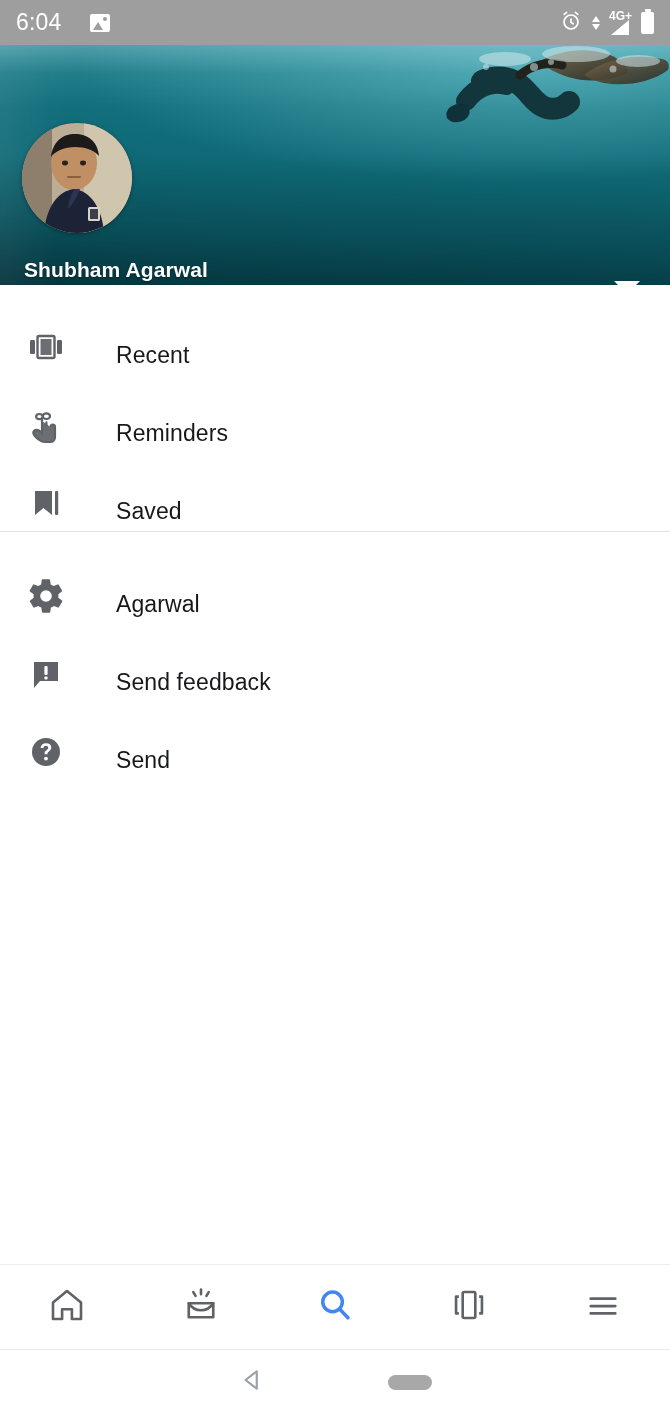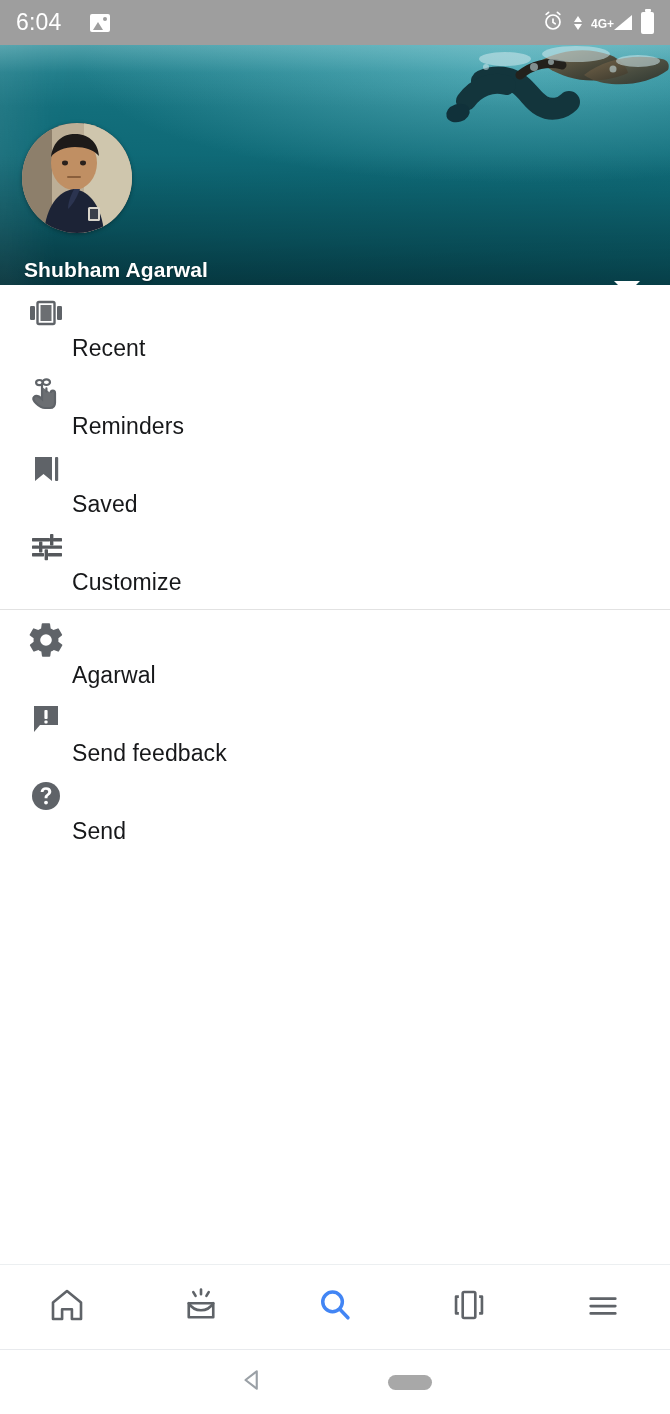--- a/index.html
+++ b/index.html
@@ -31,21 +31,21 @@
     border-bottom:8px solid #9e9e9e;
   }
   .ico-photo:after{
     content:""; position:absolute; right:3px; top:3px;
     width:4px; height:4px; border-radius:50%; background:#9e9e9e;
   }
   .dataarrows{ display:flex; flex-direction:column; gap:2px; align-items:center; }
   .dataarrows span{ display:block; width:0;height:0; }
   .dataarrows .up{ border-left:4px solid transparent;border-right:4px solid transparent;border-bottom:6px solid #fff; }
   .dataarrows .dn{ border-left:4px solid transparent;border-right:4px solid transparent;border-top:6px solid #fff; }
-  .sig-wrap{ display:flex; align-items:center; position:relative; }
+  .sig-wrap{ display:flex; flex-direction:column; align-items:center; position:relative; }
   .sig-label{ font-size:12px; font-weight:bold; line-height:1; margin-bottom:-2px; color:#fff; }
   .sig-tri{ width:0;height:0; border-left:18px solid transparent; border-bottom:15px solid #fff; }
   .battery{
     width:13px; height:22px; background:#fff; border-radius:2px; position:relative;
   }
   .battery:before{
     content:""; position:absolute; top:-3px; left:3.5px;
     width:6px; height:3px; background:#fff; border-radius:1px;
   }
 
@@ -94,22 +94,22 @@
     position:absolute; right:30px; top:236px;
     width:0; height:0;
     border-left:13px solid transparent;
     border-right:13px solid transparent;
     border-top:13px solid #ffffff;
   }
 
   
   .menu{ width:100%; background:#fff; padding-top:6px; }
   .menu-item{
-    display:flex; align-items:flex-start;
-    height:78px; padding-left:24px; cursor:pointer;flex-direction:column;
+    display:flex; align-items:flex-end;
+    height:78px; padding-left:24px; cursor:pointer;
   }
   .menu-icon{
     width:44px; min-width:44px; height:44px;
     display:flex; align-items:center; justify-content:center;
   }
   .menu-label{
     margin-left:48px;
     font-size:23px; color:#17181a; letter-spacing:.1px;
   }
   .divider{ height:1px; background:#e2e2e2; width:100%; margin:6px 0 8px; }
@@ -248,36 +248,20 @@
   <div class="menu-item">
     <span class="menu-icon">
       <svg width="40" height="40" viewBox="0 0 40 40" fill="#5f6368">
         <path d="M9 8h17v24l-8.5-7L9 32z"></path>
         <rect x="29" y="8" width="3.2" height="24" rx="1"></rect>
       </svg>
     </span>
     <span class="menu-label">Saved</span>
   </div>
 
-  <div class="menu-item">
-    <span class="menu-icon">
-      <svg width="40" height="40" viewBox="0 0 40 40" fill="#55585c">
-        <rect x="6" y="11" width="18" height="3.4" rx=".6"></rect>
-        <rect x="27" y="11" width="9" height="3.4" rx=".6"></rect>
-        <rect x="24" y="7" width="3.4" height="11.5" rx=".8"></rect>
-        <rect x="16" y="18.4" width="20" height="3.4" rx=".6"></rect>
-        <rect x="6" y="18.4" width="7" height="3.4" rx=".6"></rect>
-        <rect x="13" y="14.6" width="3.4" height="11" rx=".8"></rect>
-        <rect x="6" y="26" width="12" height="3.4" rx=".6"></rect>
-        <rect x="22" y="26" width="14" height="3.4" rx=".6"></rect>
-        <rect x="18.6" y="22.2" width="3.4" height="11" rx=".8"></rect>
-      </svg>
-    </span>
-    <span class="menu-label">Customize</span>
-  </div>
 
   <div class="divider"></div>
 
   <div class="menu-item">
     <span class="menu-icon">
       <svg width="40" height="40" viewBox="0 0 24 24" fill="#5f6368">
         <path d="M19.4 13c.04-.33.06-.66.06-1s-.02-.67-.06-1l2.1-1.65a.5.5 0 0 0 .12-.64l-2-3.46a.5.5 0 0 0-.6-.22l-2.49 1a7.3 7.3 0 0 0-1.72-1l-.38-2.65a.49.49 0 0 0-.5-.42h-4a.49.49 0 0 0-.49.42l-.38 2.65c-.63.26-1.2.6-1.73 1l-2.49-1a.5.5 0 0 0-.6.22l-2 3.46a.5.5 0 0 0 .12.64L4.6 11c-.04.33-.06.66-.06 1s.02.67.06 1l-2.1 1.65a.5.5 0 0 0-.12.64l2 3.46c.12.22.39.3.6.22l2.49-1c.52.4 1.1.74 1.73 1l.38 2.65c.04.24.25.42.49.42h4c.25 0 .46-.18.5-.42l.38-2.65c.62-.26 1.2-.6 1.72-1l2.49 1c.22.08.48 0 .6-.22l2-3.46a.5.5 0 0 0-.12-.64zM12 15.5A3.5 3.5 0 1 1 15.5 12 3.5 3.5 0 0 1 12 15.5z"></path>
       </svg>
     </span>
     <span class="menu-label">Agarwal</span>

